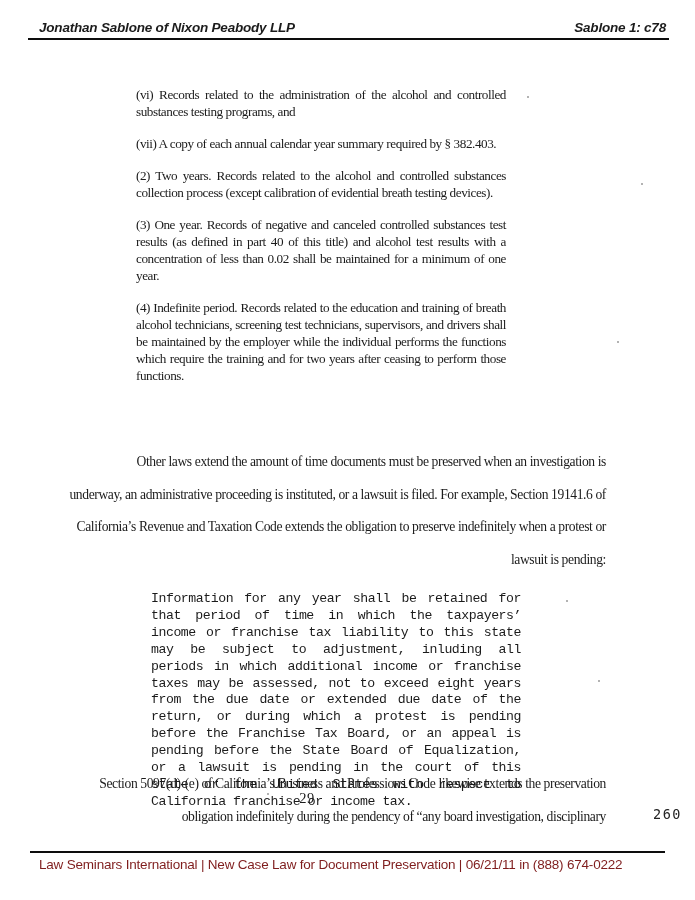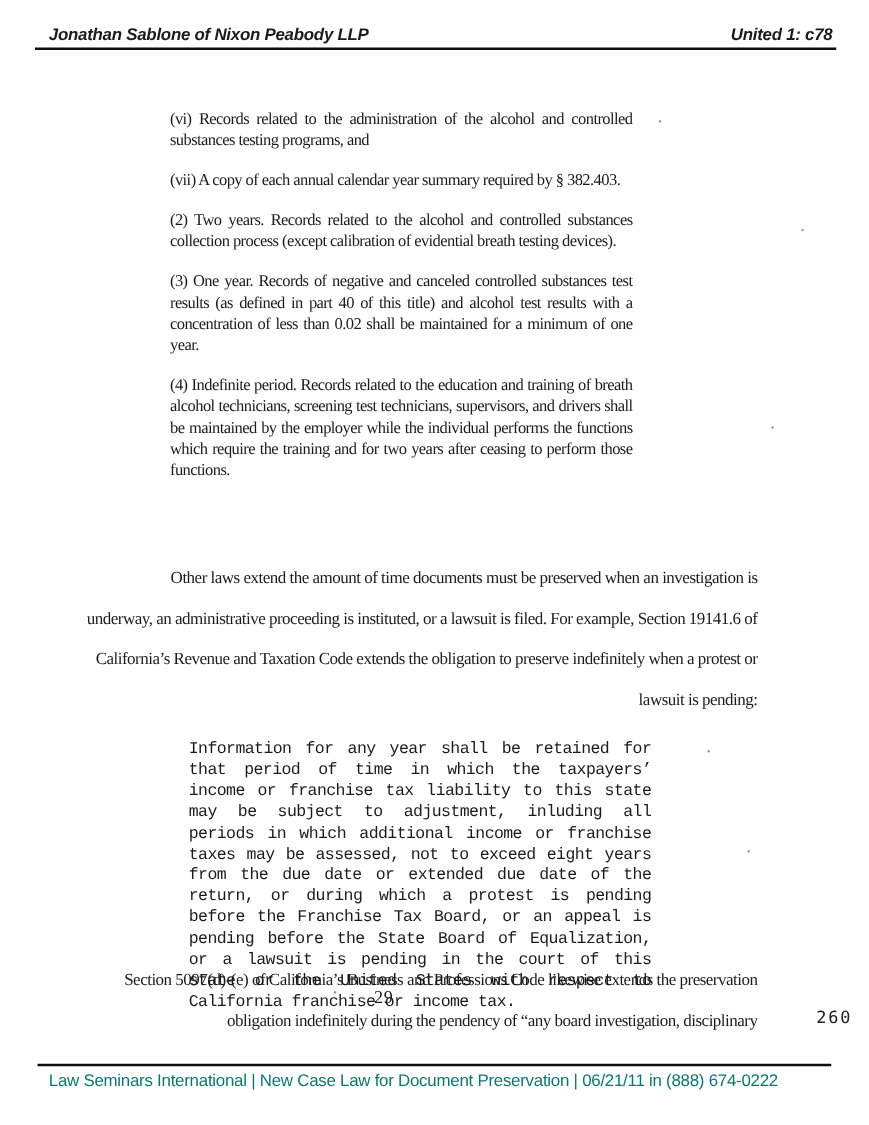--- a/index.html
+++ b/index.html
@@ -107,40 +107,40 @@
     position: absolute;
     top: 851px;
     left: 30px;
     right: 30px;
     border-top: 2px solid #0d0d0d;
     padding-top: 4px;
     padding-left: 9px;
     font-family: "Liberation Sans", sans-serif;
     font-size: 13.5px;
     letter-spacing: -0.2px;
-    color: #0f766e;
+    color: #7f1d1d;
   }
 
   
   .speck {
     position: absolute;
     background: #9a9a9a;
     border-radius: 50%;
     width: 2px;
     height: 2px;
   }
 </style>
 </head>
 <body>
 
 <div class="page">
 
   <div class="header">
     <span class="left">Jonathan Sablone of Nixon Peabody LLP</span>
-    <span class="right">United 1: c78</span>
+    <span class="right">Sablone 1: c78</span>
   </div>
 
   <div class="statute-list">
     <p>(vi) Records related to the administration of the alcohol and controlled substances testing programs, and</p>
     <p>(vii) A copy of each annual calendar year summary required by § 382.403.</p>
     <p>(2) Two years.  Records related to the alcohol and controlled substances collection process (except calibration of evidential breath testing devices).</p>
     <p>(3) One year. Records of negative and canceled controlled substances test results (as defined in part 40 of this title) and alcohol test results with a concentration of less than 0.02 shall be maintained for a minimum of one year.</p>
     <p>(4) Indefinite period. Records related to the education and training of breath alcohol technicians, screening test technicians, supervisors, and drivers shall be maintained by the employer while the individual performs the functions which require the training and for two years after ceasing to perform those functions.</p>
   </div>
 

